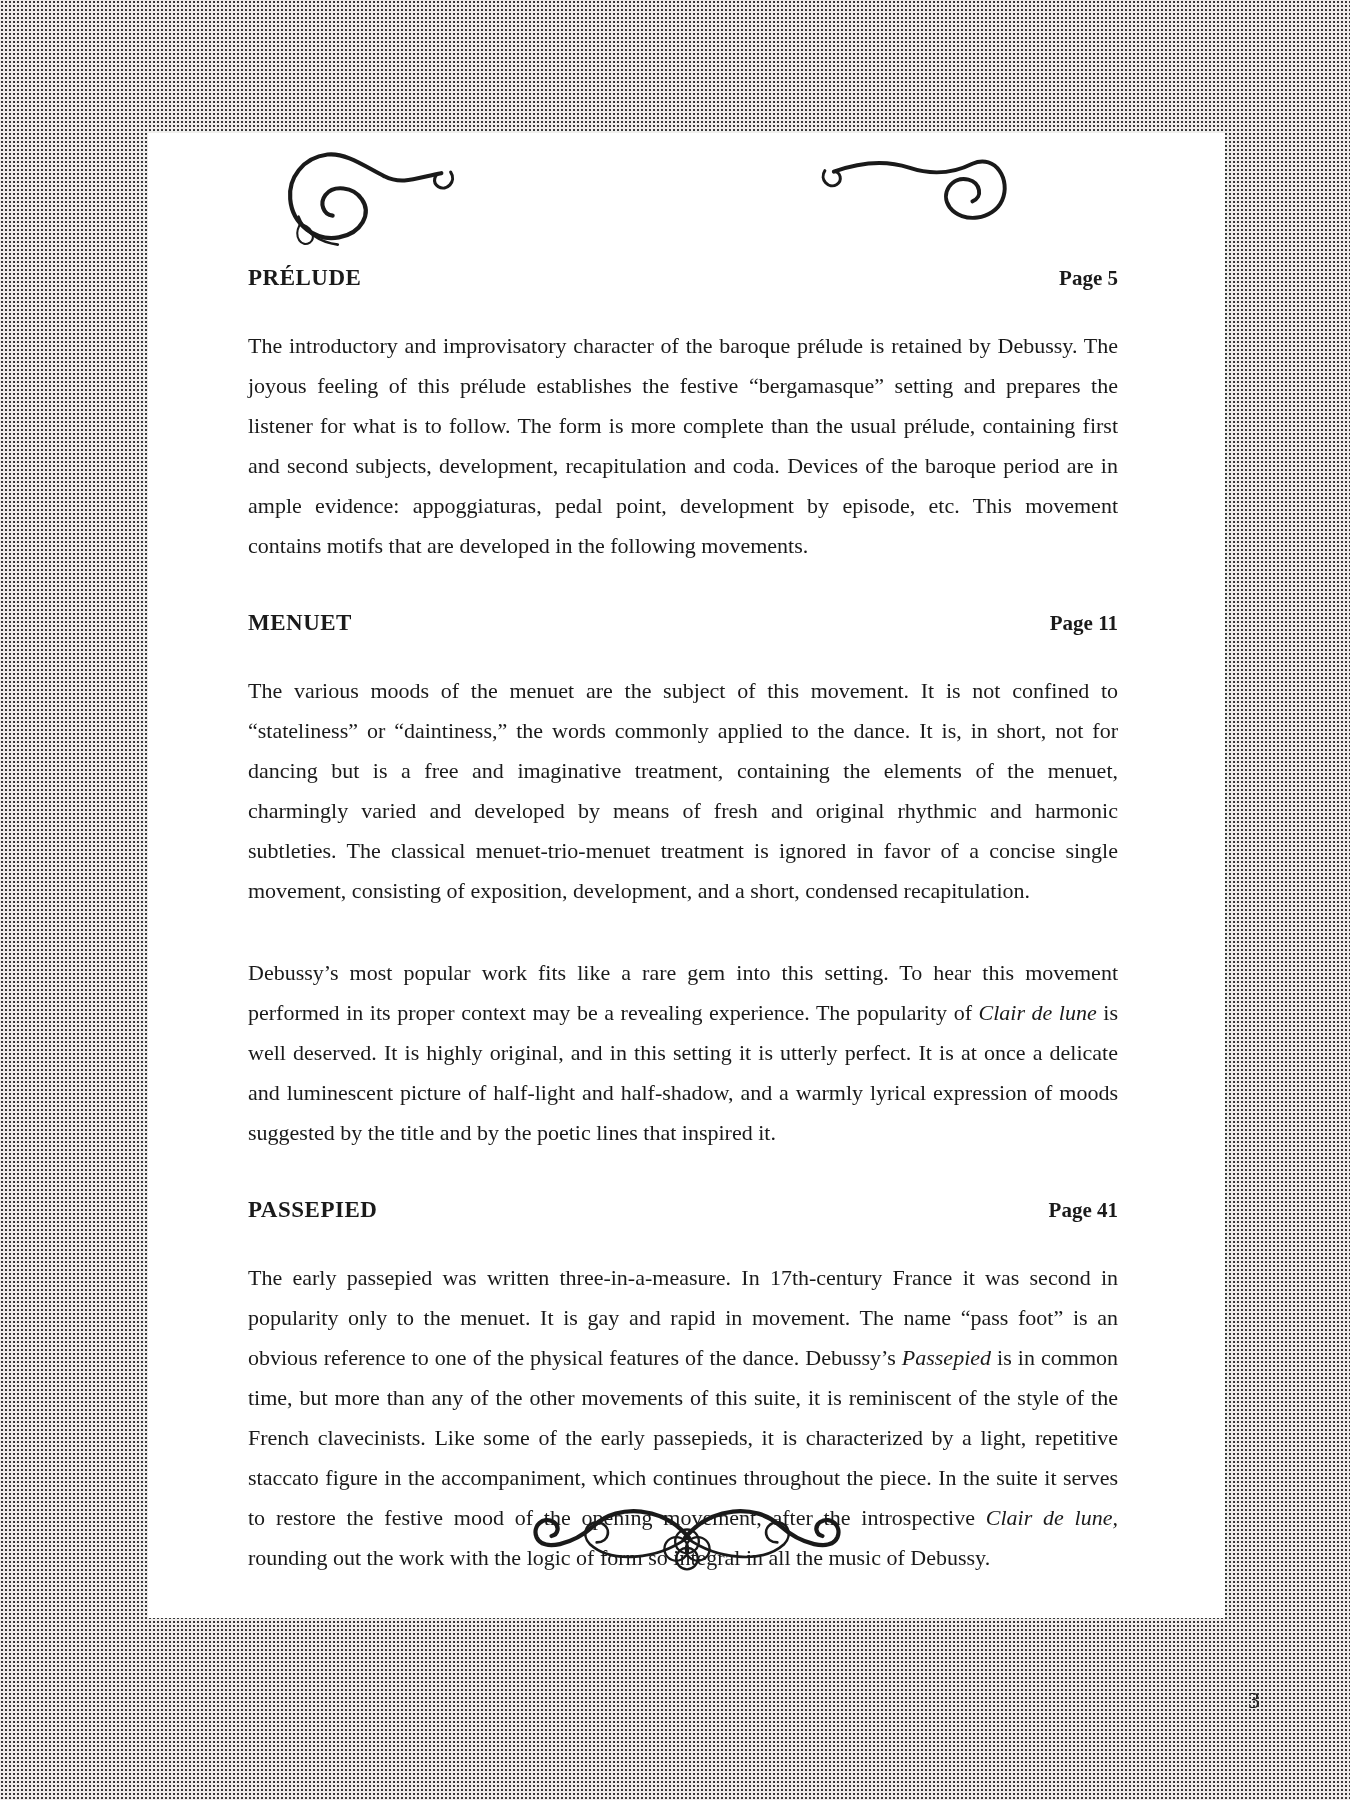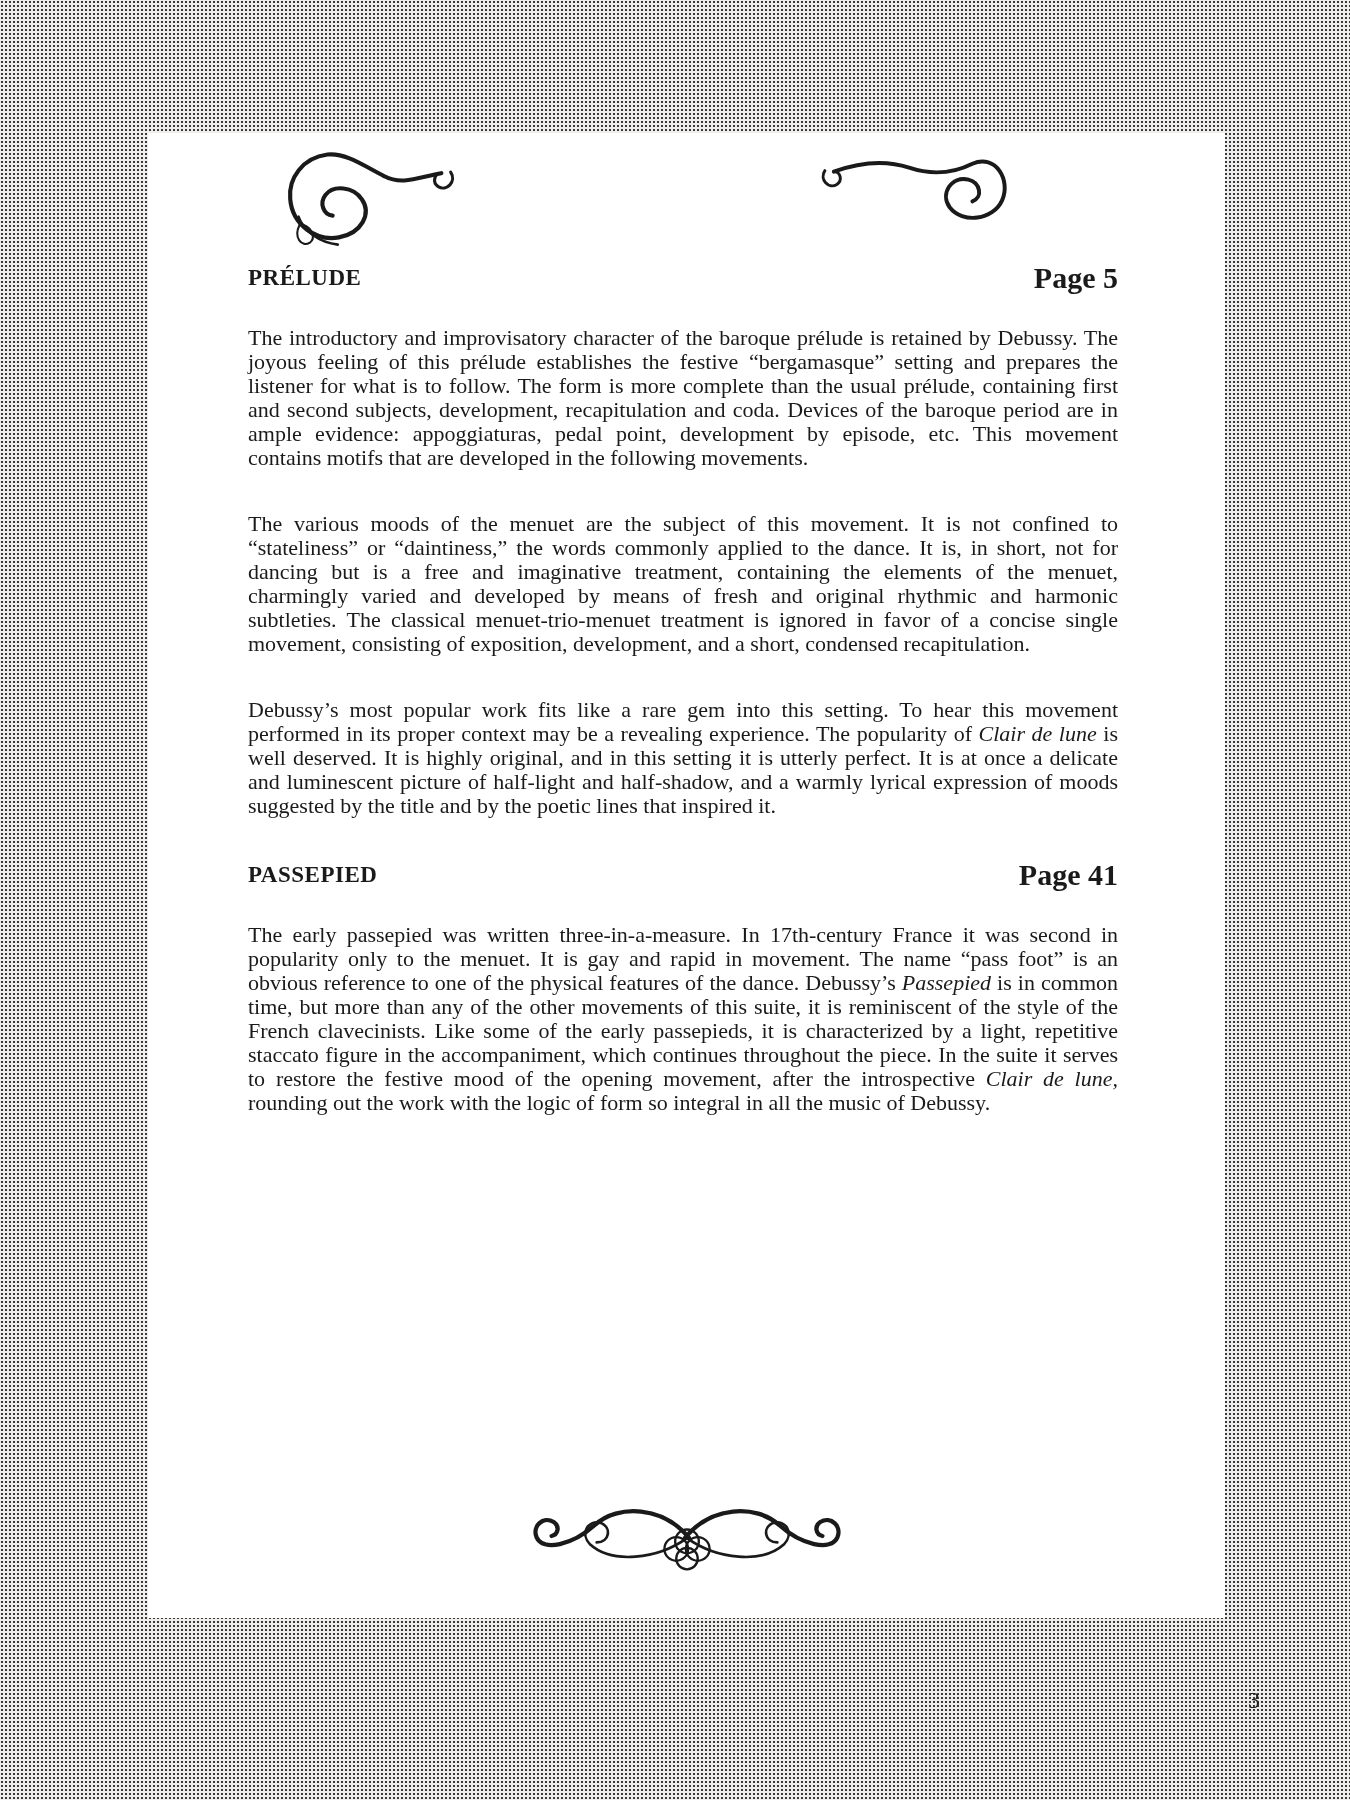--- a/index.html
+++ b/index.html
@@ -31,23 +31,23 @@
     text-align:center;font-size:44px;font-weight:normal;
     letter-spacing:5px;line-height:1;color:var(--ink);
   }
   .toc{position:absolute;left:100px;right:107px;top:130px;}
   .toc-section{margin:0;}
   .toc-section + .toc-section{margin-top:42px;}
   .sec-head{display:flex;justify-content:space-between;align-items:flex-start;gap:40px;}
   .sec-title{margin:0;font-size:23px;font-weight:bold;letter-spacing:0.5px;line-height:30px;}
   .sec-note{font-weight:normal;letter-spacing:0;}
   .sec-note:not(:empty){margin-left:9px;}
-  .sec-page{font-size:30px;font-weight:bold;line-height:30px;}
+  .sec-page{font-size:21px;font-weight:bold;line-height:30px;}
   .sec-body{
-    margin:33px 0 0 0;font-size:22px;line-height:24px;
+    margin:33px 0 0 0;font-size:22px;line-height:40px;
     text-align:justify;text-justify:inter-word;
   }
   .sec-body em{font-style:italic;}
   .folio{
     position:absolute;left:1248px;top:1688px;font-size:24px;line-height:1;
     color:#222;
   }
   path,circle{stroke:var(--ink);fill:none;stroke-linecap:round;}
 </style>
 </head>
@@ -75,20 +75,24 @@
   <main class="toc">
   <section class="toc-section">
     <div class="sec-head">
       <h2 class="sec-title"><span>PRÉLUDE</span><span class="sec-note"></span></h2>
       <span class="sec-page">Page 5</span>
     </div>
     <p class="sec-body"><span>The introductory and improvisatory character of the baroque prélude is retained by Debussy. The joyous feeling of this prélude establishes the festive “bergamasque” setting and prepares the listener for what is to follow. The form is more complete than the usual prélude, containing first and second subjects, development, recapitulation and coda. Devices of the baroque period are in ample evidence: appoggiaturas, pedal point, development by episode, etc. This movement contains motifs that are developed in the following movements.</span></p>
   </section>
 
   <section class="toc-section">
+    <div class="sec-head">
+      <h2 class="sec-title"><span>MENUET</span><span class="sec-note"></span></h2>
+      <span class="sec-page">Page 11</span>
+    </div>
     <p class="sec-body"><span>The various moods of the menuet are the subject of this movement. It is not confined to “stateliness” or “daintiness,” the words commonly applied to the dance. It is, in short, not for dancing but is a free and imaginative treatment, containing the elements of the menuet, charmingly varied and developed by means of fresh and original rhythmic and harmonic subtleties. The classical menuet-trio-menuet treatment is ignored in favor of a concise single movement, consisting of exposition, development, and a short, condensed recapitulation.</span></p>
   </section>
 
   <section class="toc-section">
     <p class="sec-body"><span>Debussy’s most popular work fits like a rare gem into this setting. To hear this movement performed in its proper context may be a revealing experience. The popularity of </span><em>Clair de lune</em><span> is well deserved. It is highly original, and in this setting it is utterly perfect. It is at once a delicate and luminescent picture of half-light and half-shadow, and a warmly lyrical expression of moods suggested by the title and by the poetic lines that inspired it.</span></p>
   </section>
 
   <section class="toc-section">
     <div class="sec-head">
       <h2 class="sec-title"><span>PASSEPIED</span><span class="sec-note"></span></h2>

